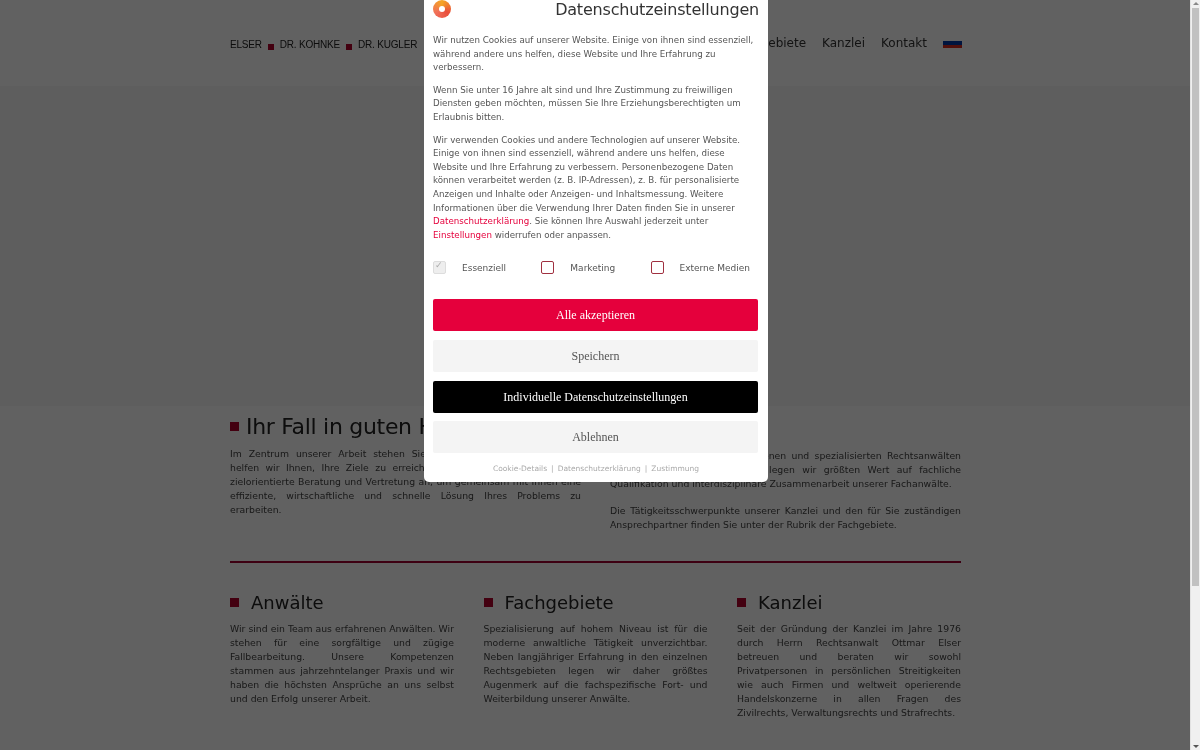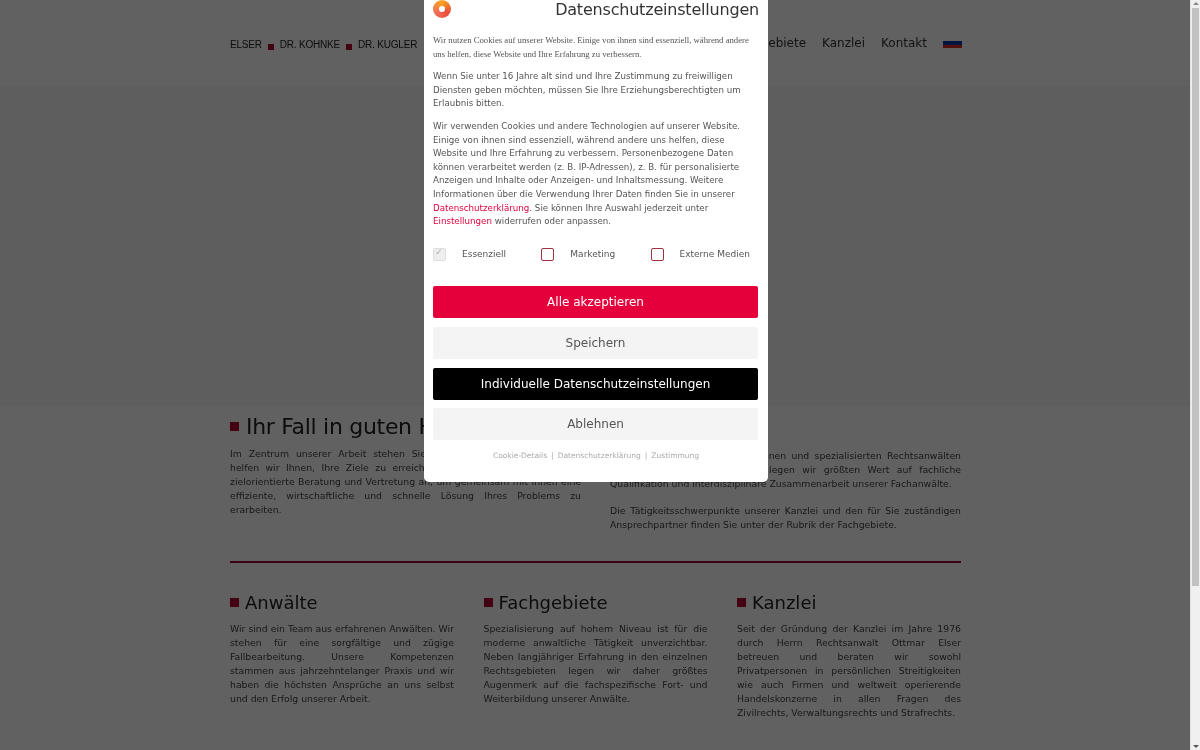--- a/index.html
+++ b/index.html
@@ -19,48 +19,48 @@
 
   .content { position: absolute; left: 230px; width: 731px; }
   .sec1 { top: 414px; display: flex; justify-content: space-between; }
   .col-half { width: 351px; }
   h2.big { font-family: "DejaVu Sans", sans-serif; font-weight: 400; font-size: 22px; color: #222; display: flex; align-items: center; gap: 7px; margin-bottom: 8px; letter-spacing: -0.3px; }
   h2.big .sq { width: 9px; height: 9px; background: #b0002a; display: inline-block; }
   p.txt { font-size: 9.3px; line-height: 14px; color: #444; text-align: justify; margin-bottom: 13px; }
   .divider { position: absolute; left: 230px; top: 561px; width: 731px; height: 2px; background: #a00030; }
   .sec2 { top: 592px; display: flex; justify-content: space-between; }
   .col-third { width: 224px; }
-  h2.mid { font-weight: 400; font-size: 18px; color: #222; display: flex; align-items: center; gap: 6px; margin-bottom: 9px; }
+  h2.mid { font-weight: 400; font-size: 18px; color: #222; display: flex; align-items: center; gap: 12px; margin-bottom: 9px; }
   h2.mid .sq { width: 9px; height: 9px; background: #b0002a; display: inline-block; }
 
   .overlay { position: absolute; left: 0; top: 0; width: 1190px; height: 750px; background: rgba(0,0,0,0.62); }
 
   
   .scrollbar { position: absolute; right: 0; top: 0; width: 10px; height: 750px; background: #f0f0f0; border-left: 1px solid #e2e2e2; }
   .scrollbar .arrow-up { position: absolute; top: 2px; left: 2px; width: 0; height: 0; border-left: 3px solid transparent; border-right: 3px solid transparent; border-bottom: 3px solid #888; }
   .scrollbar .thumb { position: absolute; top: 8px; left: 1px; width: 7px; height: 578px; background: #c1c1c1; }
   .scrollbar .arrow-down { position: absolute; bottom: 2px; left: 2px; width: 0; height: 0; border-left: 3px solid transparent; border-right: 3px solid transparent; border-top: 3px solid #555; }
 
   
   .modal { position: absolute; left: 424px; top: -2px; width: 344px; height: 484px; background: #fff; border-radius: 0 0 5px 5px; padding: 0 9px; }
   .modal-title { display: flex; align-items: center; justify-content: space-between; gap: 8px; height: 22px; }
   .modal-title .icon { width: 18px; height: 18px; border-radius: 50%; background: conic-gradient(#f5a623, #e94e3c, #f0705a, #f5a623); position: relative; }
   .modal-title .icon::after { content: ""; position: absolute; left: 6px; top: 6px; width: 6px; height: 6px; background: #fff; border-radius: 50%; }
   .modal-title h3 { font-weight: 400; font-size: 16px; color: #333; letter-spacing: -0.2px; }
   .modal p { font-size: 8.7px; line-height: 13.6px; color: #555; margin-top: 9px; }
-  .modal p:first-of-type { margin-top: 14px; font-family: Liberation Serif, serif; }
+  .modal p:first-of-type { margin-top: 14px; }
   .modal p a { color: #e5003c; text-decoration: none; }
 
   .checks { display: flex; justify-content: space-between; margin-top: 19px; padding-right: 9px; align-items: center; }
   .check { display: flex; align-items: center; gap: 16px; font-size: 9px; color: #555; }
   .check .box { width: 13px; height: 13px; border: 1.5px solid #a03040; border-radius: 2px; background: #fff; }
   .check .box.disabled { border-color: #ddd; background: #eee; position: relative; }
   .check .box.disabled::after { content: "✓"; position: absolute; left: 1px; top: -2px; font-size: 9px; color: #aaa; }
 
-  .btn { width: 325px; height: 32px; display: flex; align-items: center; justify-content: center; font-size: 12px; border-radius: 2px; }
+  .btn { width: 325px; height: 32px; display: flex; align-items: center; justify-content: center; font-size: 12px; border-radius: 2px; font-family: Liberation Serif, serif; }
   .btn-accept { background: #e5003c; color: #fff; margin-top: 25px; }
   .btn-save { background: #f4f4f4; color: #555; margin-top: 9px; }
   .btn-reject { background: #f4f4f4; color: #555; margin-top: 8px; }
   .btn-individual { background: #000; color: #fff; margin-top: 9px; }
   .footer-links { text-align: center; font-size: 7.5px; color: #aaa; margin-top: 11px; }
   .footer-links span.sep { margin: 0 4px; }
 </style>
 </head>
 <body>
 

